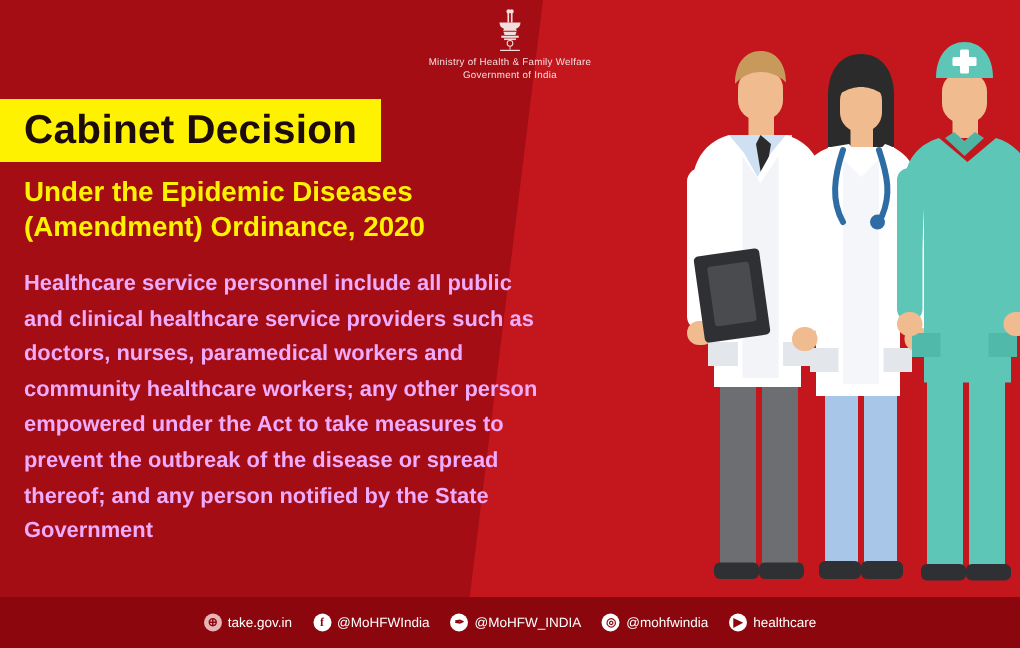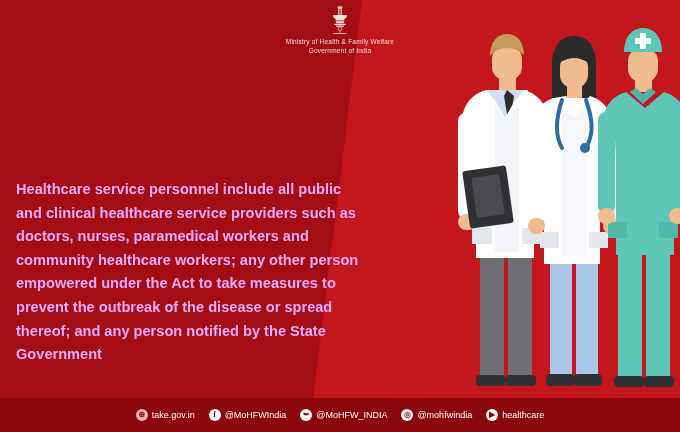--- a/index.html
+++ b/index.html
@@ -250,21 +250,25 @@
       <rect x="228" y="222" width="19" height="16" fill="#51b9a9"></rect>
       <rect x="279" y="222" width="19" height="16" fill="#51b9a9"></rect>
 
       <rect x="218" y="112" width="17" height="102" rx="8" fill="#5ec6b6"></rect>
       <rect x="289" y="112" width="17" height="102" rx="8" fill="#5ec6b6"></rect>
       <rect x="218" y="208" width="17" height="16" rx="8" fill="#f0bb8e"></rect>
       <rect x="289" y="208" width="17" height="16" rx="8" fill="#f0bb8e"></rect>
     </g>
   </svg>
 
-
+  <div class="headline-band">
+    <span>Cabinet Decision</span>
+  </div>
+
+  <div class="subhead">Under the Epidemic Diseases (Amendment) Ordinance, 2020</div>
 
   <div class="body-copy">Healthcare service personnel include all public and clinical healthcare service providers such as doctors, nurses, paramedical workers and community healthcare workers; any other person empowered under the Act to take measures to prevent the outbreak of the disease or spread thereof; and any person notified by the State Government</div>
 
   <div class="footer">
     <div class="footer-item">
       <span class="fi-icon globe">⊕</span>
       <span>take.gov.in</span>
     </div>
     <div class="footer-item">
       <span class="fi-icon fb">f</span>

